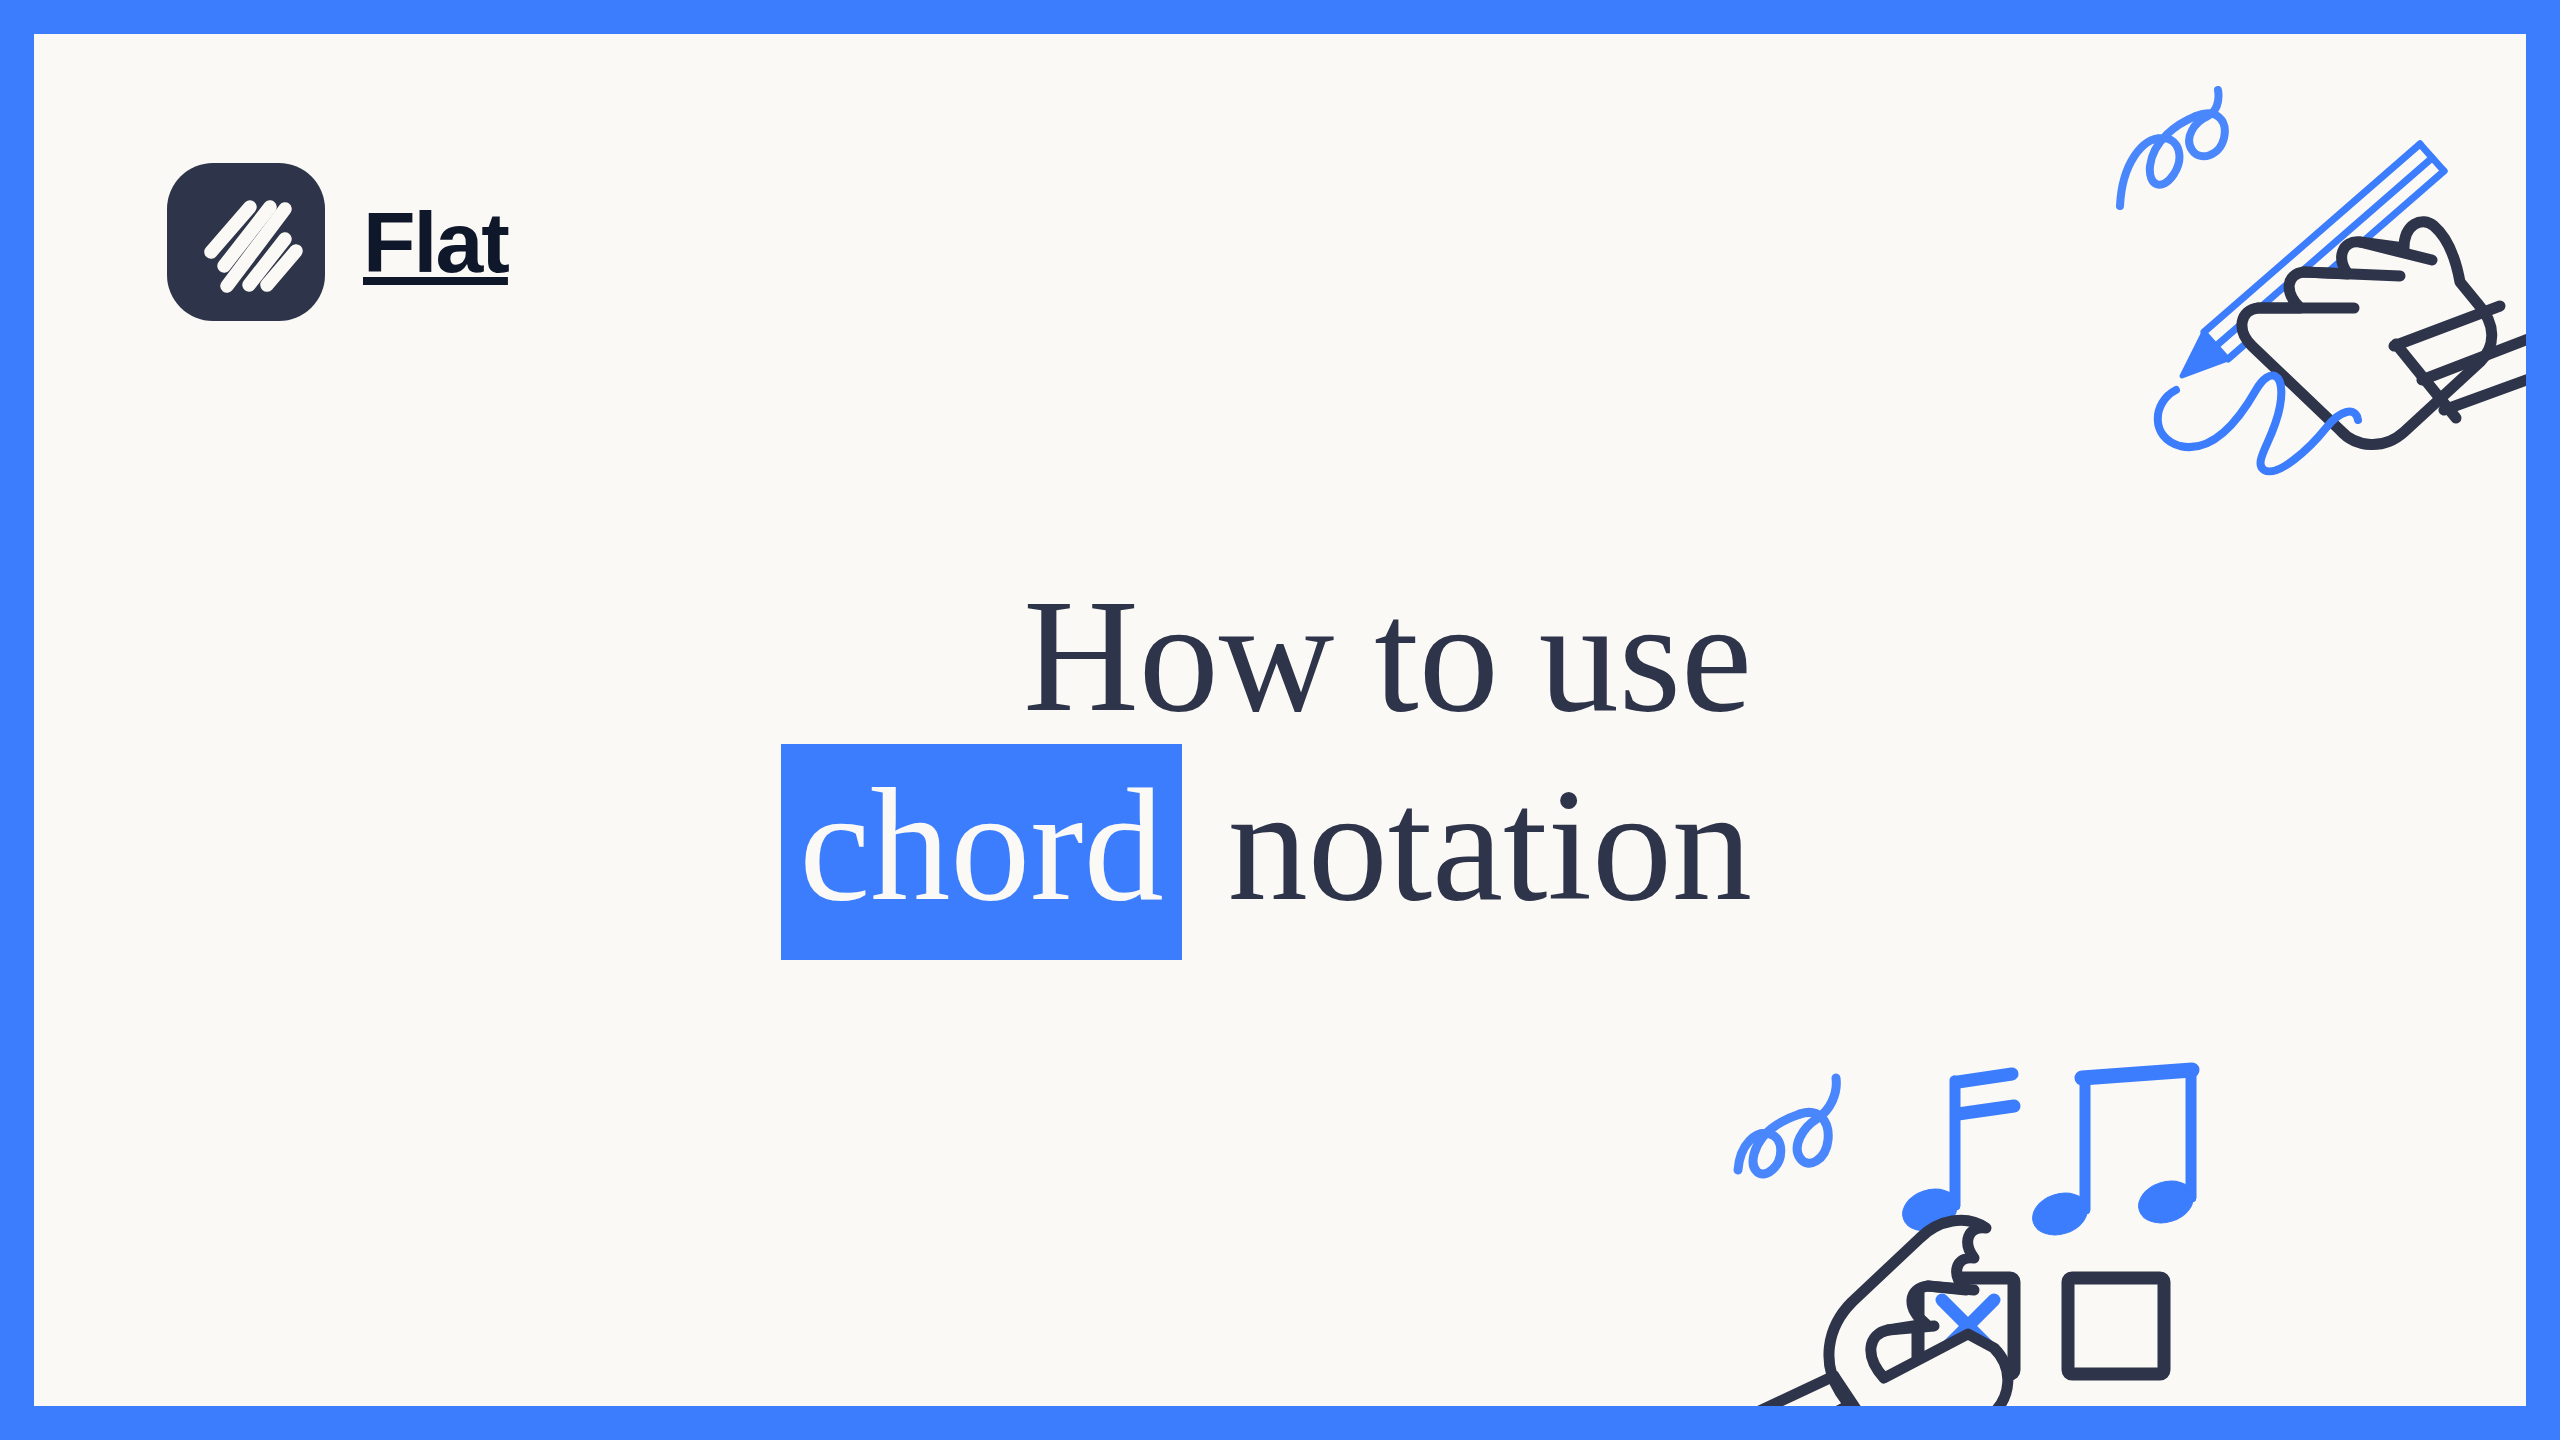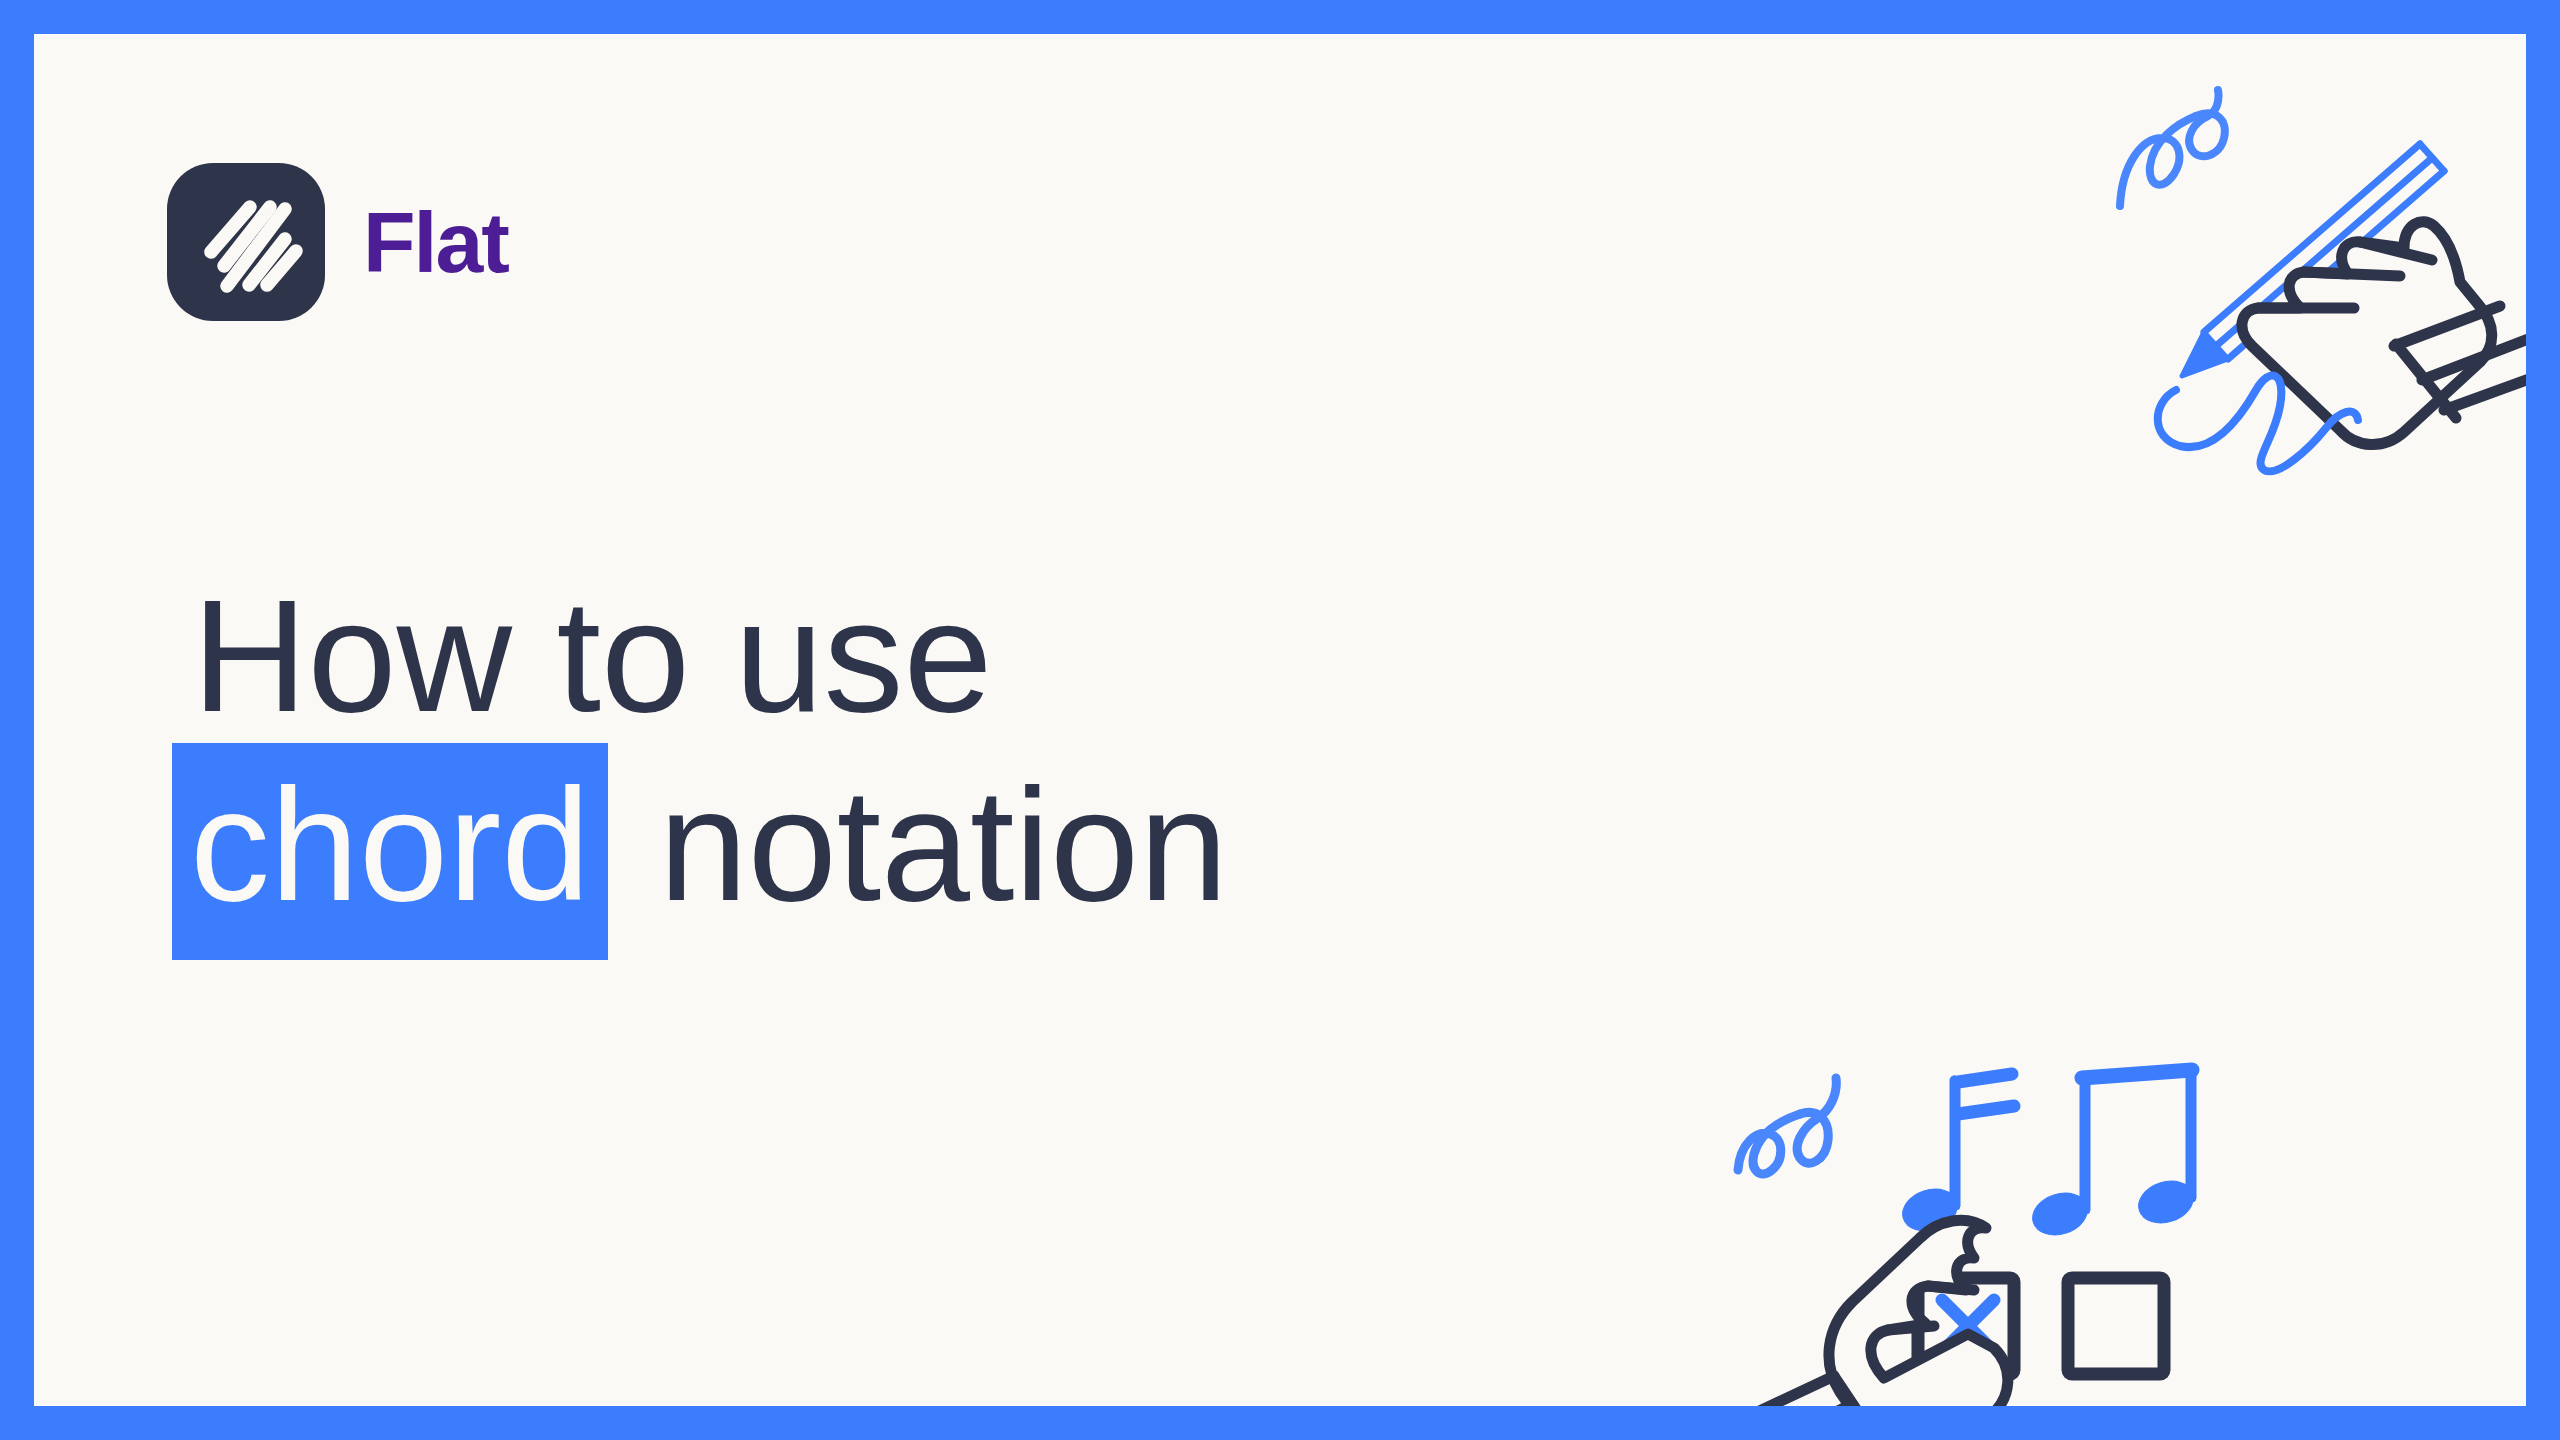--- a/index.html
+++ b/index.html
@@ -49,37 +49,39 @@
     overflow: hidden;
     flex: 0 0 auto;
   }
   .brand-mark svg { display: block; width: 158px; height: 158px; }
   .brand-name {
     font-family: "Liberation Sans", sans-serif;
     font-weight: 700;
     font-size: 86px;
     line-height: 1;
     letter-spacing: -2px;
-    color: #4c1d95;
+    color: #0f172a;
     white-space: nowrap;
+    text-decoration: underline;
   }
 
   
   .headline {
     position: absolute;
     left: 158px;
     top: 540px;
     width: 1560px;
   }
   .headline-line {
-    font-family: Liberation Sans, sans-serif;
+    font-family: Liberation Serif, serif;
     font-size: 160px;
     line-height: 1.03;
     color: #2E3449;
     white-space: nowrap;
+    text-align: right;
   }
   .headline-line.line2 {
     margin-top: 24px;
     margin-left: -2px;
   }
   .hl-mark {
     background: #3B7DFD;
     color: #FBF9F5;
     padding: 12px 18px 26px 18px;
     margin-left: -18px;

